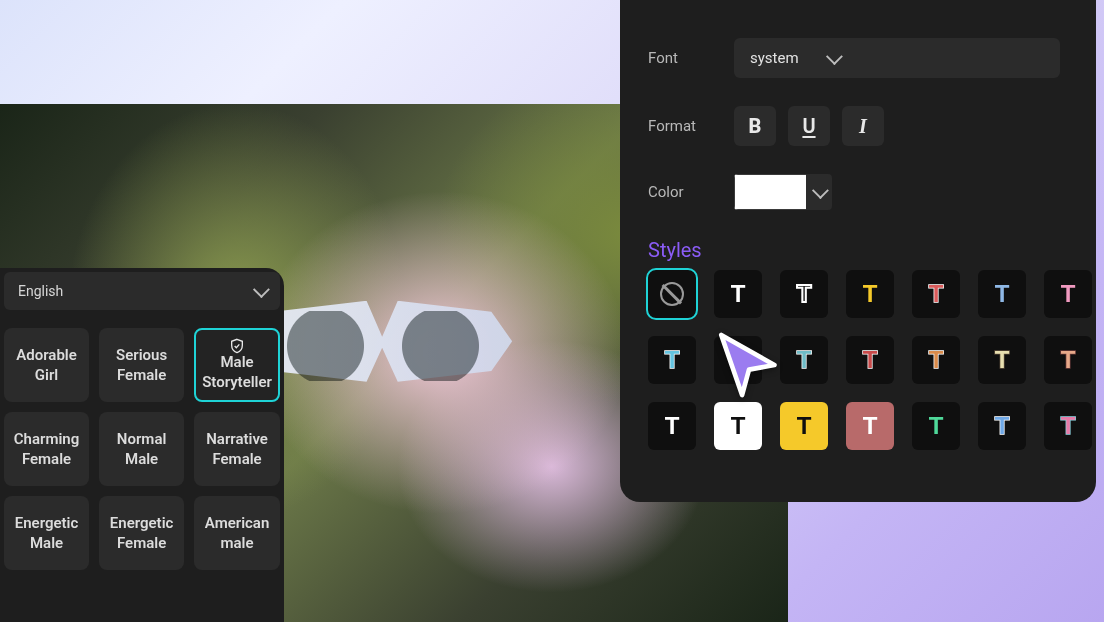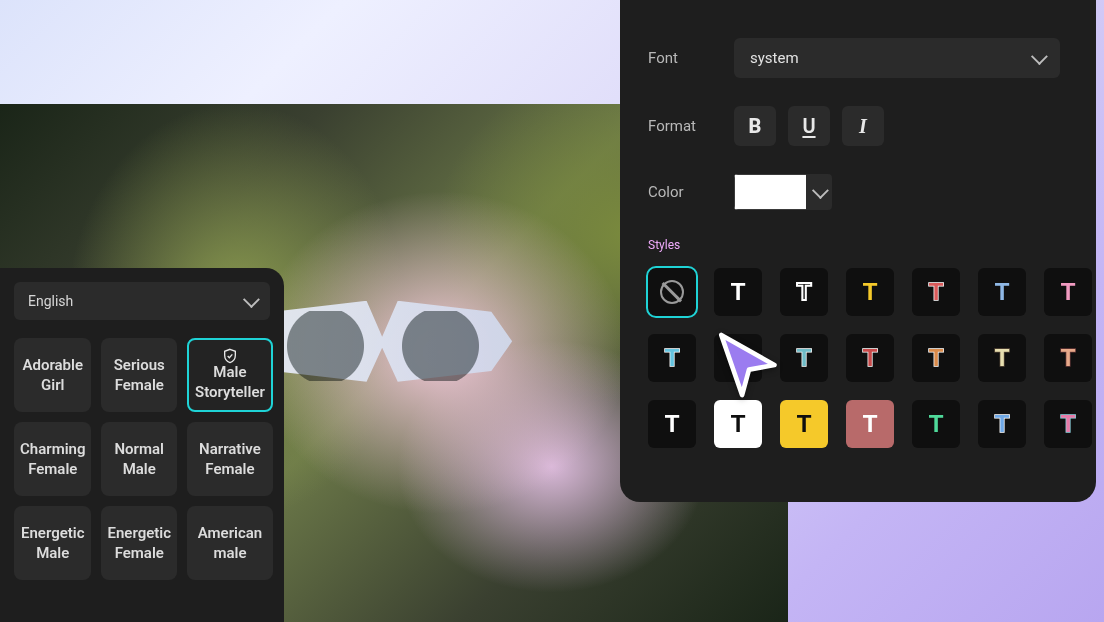--- a/index.html
+++ b/index.html
@@ -50,21 +50,21 @@
 
   
   .voice-panel {
     position: absolute;
     left: 0;
     top: 268px;
     width: 284px;
     height: 354px;
     background: #1e1e1e;
     border-radius: 0 18px 0 0;
-    padding: 14px;
+    padding: 4px;
   }
   .lang-select {
     width: 100%;
     height: 38px;
     background: #2b2b2b;
     border-radius: 6px;
     color: #d7d7d7;
     font-size: 14px;
     display: flex;
     align-items: center;
@@ -136,21 +136,20 @@
     font-size: 15px;
     color: #b8b8b8;
   }
   .font-select {
     flex: 1;
     height: 40px;
     background: #2b2b2b;
     border-radius: 6px;
     display: flex;
     align-items: center;
-    justify-content: space-between;
     padding: 0 16px;
     color: #e2e2e2;
     font-size: 15px;
     cursor: pointer;
     gap: 28px;
   }
   .fmt-group { display: flex; gap: 12px; }
   .fmt-btn {
     width: 42px; height: 40px;
     background: #2b2b2b;
@@ -177,23 +176,23 @@
     border: 1px solid #3a3a3a;
     border-right: none;
   }
   .color-arrow {
     width: 26px; height: 36px;
     background: #2b2b2b;
     display: flex; align-items: center; justify-content: center;
   }
 
   .styles-label {
-    font-size: 12px;
-    color: #f0abfc;
-    margin-bottom: 16px;
+    font-size: 20px;
+    color: #8b5cf6;
+    margin-bottom: 8px;
   }
   .styles-grid {
     display: grid;
     grid-template-columns: repeat(7, 48px);
     grid-auto-rows: 48px;
     gap: 18px 18px;
   }
   .style-tile {
     width: 48px; height: 48px;
     border-radius: 6px;

